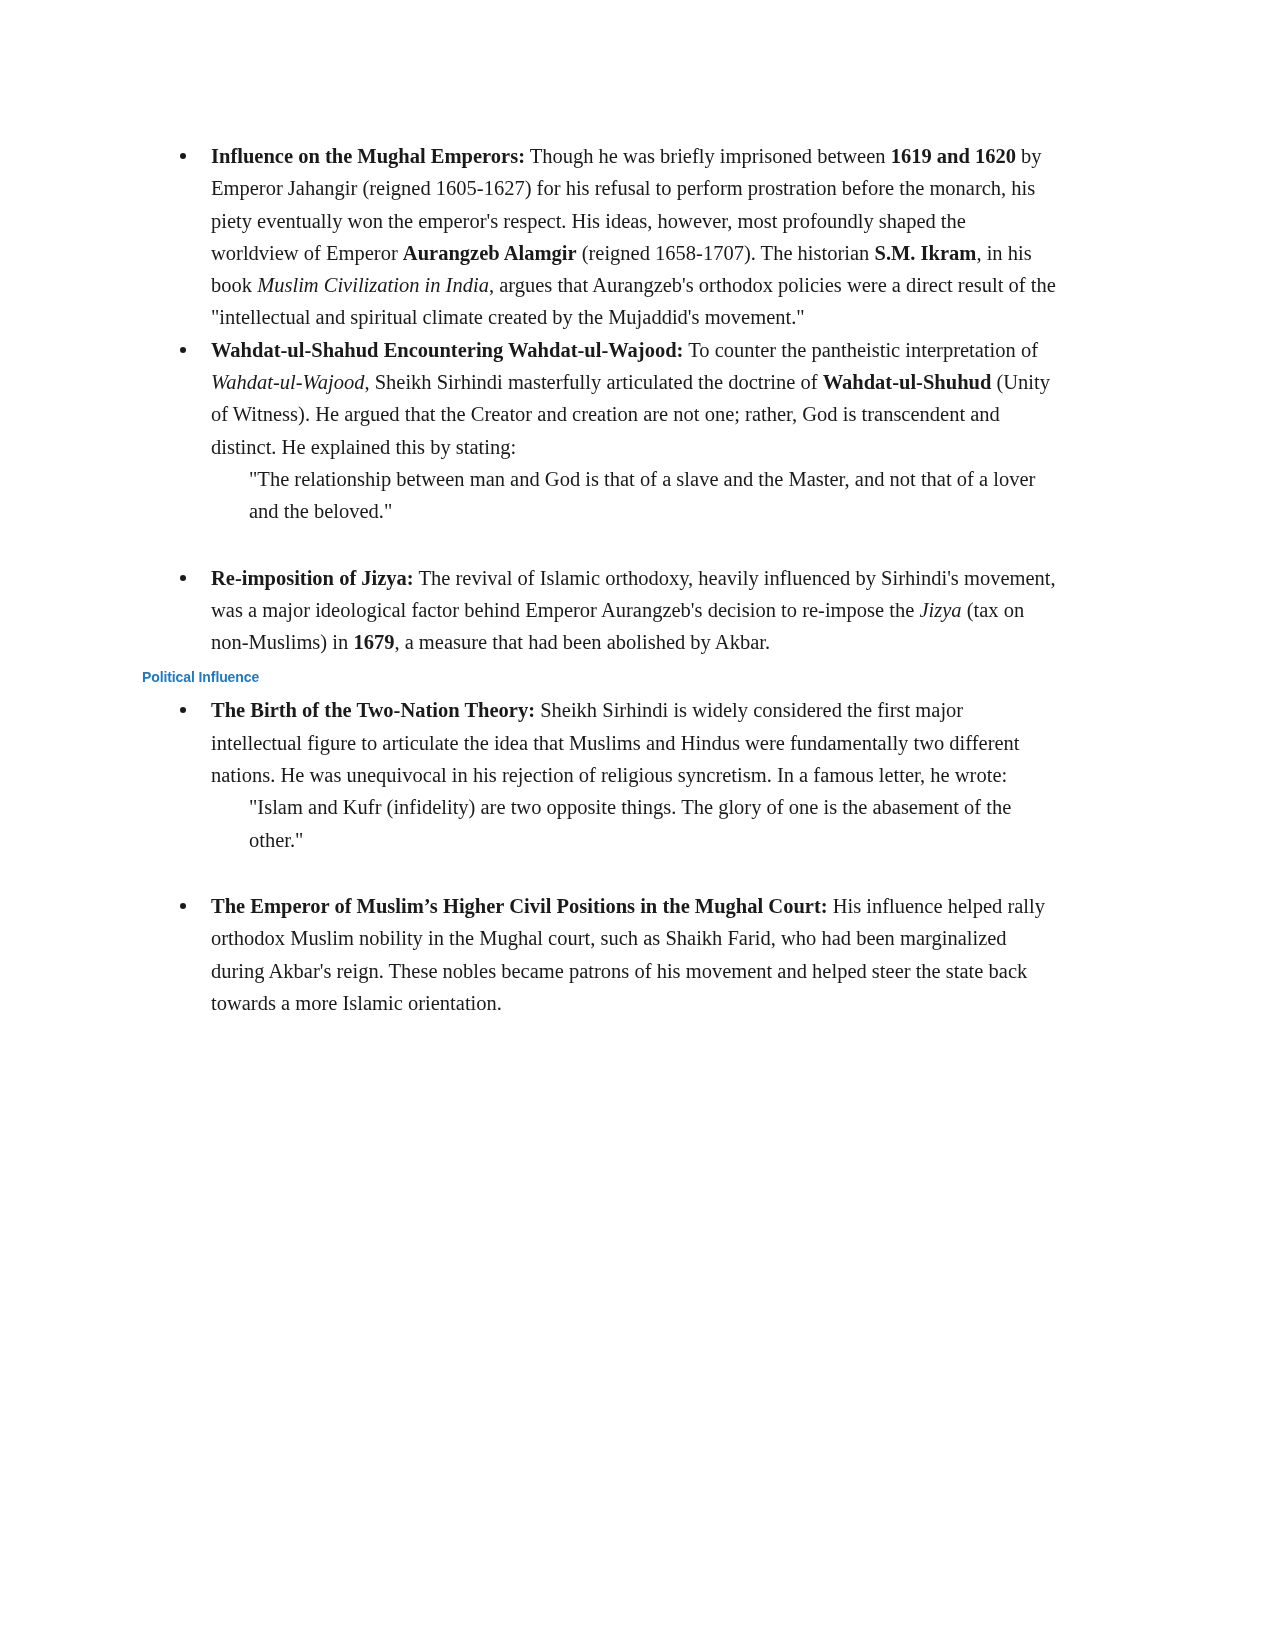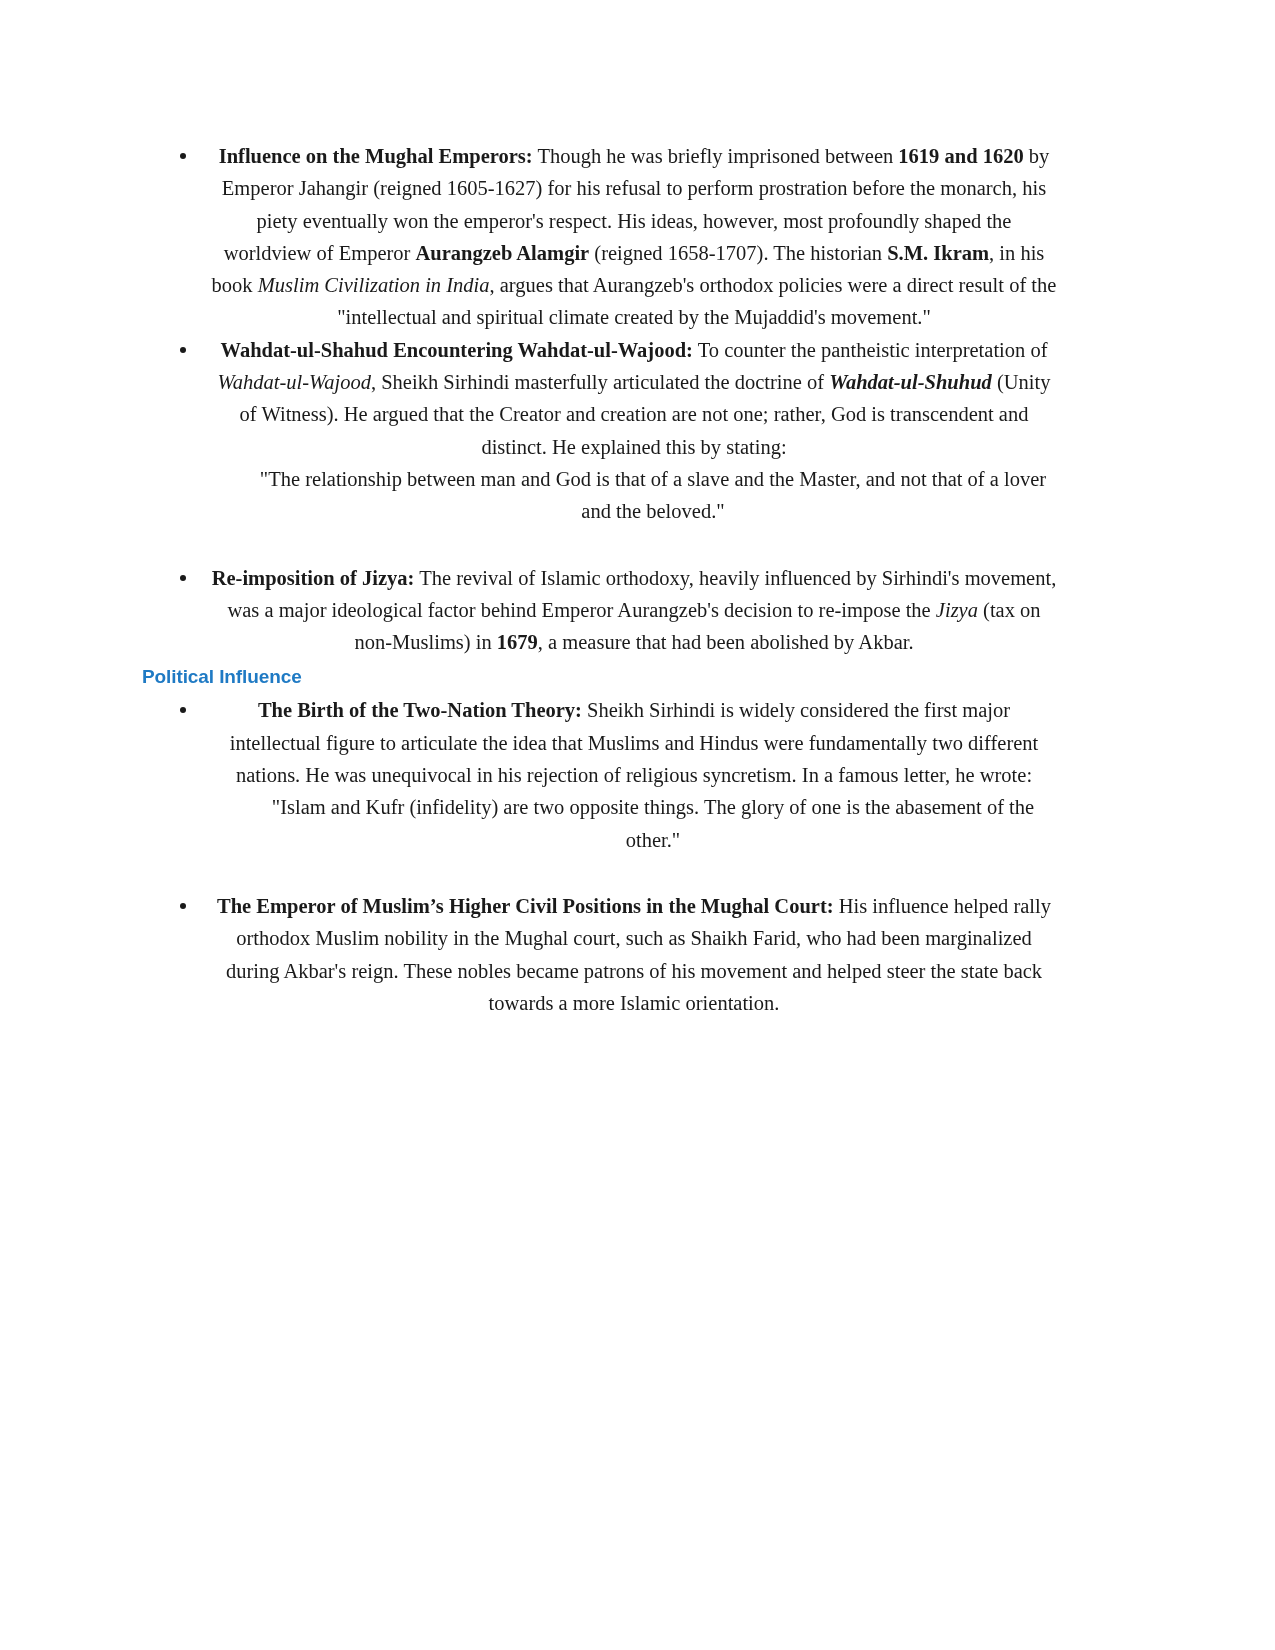--- a/index.html
+++ b/index.html
@@ -31,21 +31,21 @@
     list-style: none;
     margin: 0;
     padding: 0;
   }
   li.bullet-item {
     position: relative;
     padding-left: 69px;
     margin: 0 0 0 0;
     font-size: 20.5px;
     line-height: 32.3px;
-    text-align: center;
+    text-align: left;
   }
   li.bullet-item::before {
     content: "";
     position: absolute;
     left: 38px;
     top: 13px;
     width: 6px;
     height: 6px;
     background: #1a1a1a;
     border-radius: 50%;
@@ -67,30 +67,30 @@
   }
   .quote-block p {
     margin: 0;
   }
 
   
   h2.section-heading {
     margin: 4px 0 2px 0;
     padding: 0;
     font-family: "Liberation Sans", "DejaVu Sans", sans-serif;
-    font-size: 19px;
+    font-size: 14px;
     font-weight: bold;
     line-height: 30px;
     color: #1f7ac4;
     letter-spacing: -0.1px;
   }
 
   b, strong { font-weight: bold; }
   i, em { font-style: italic; }
-  .bi { font-weight: bold; font-style: italic; }
+  .bi { font-weight: bold; }
 </style>
 </head>
 <body>
 
 <div class="page">
   <div class="content">
 
     <ul class="bullets">
 
       <li class="bullet-item">

